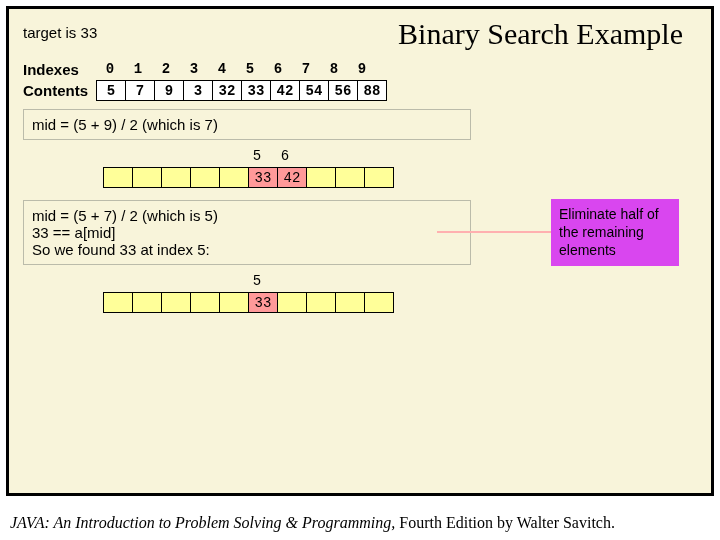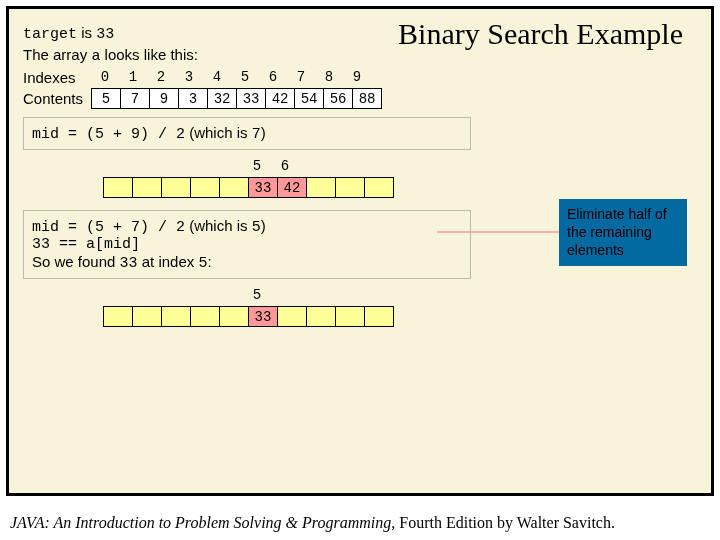--- a/index.html
+++ b/index.html
@@ -24,26 +24,27 @@
     position: absolute;
     top: 8px;
     right: 28px;
     font-family: "Times New Roman", serif;
     font-size: 30px;
   }
   .intro {
     font-size: 15px;
     line-height: 1.3;
   }
-  .mono { font-family: Liberation Mono, monospace; }
+  .mono { font-family: Liberation Sans, sans-serif; }
   .topblock { margin-top: 4px; }
   .table-area {
-    margin-top: 1px;
+    margin-top: 16px;
     display: flex;
     align-items: flex-end;
+    font-weight: bold;
   }
   .row-labels {
     font-size: 15px;
     line-height: 21px;
     margin-right: 8px;
   }
   .arr-table {
     display: inline-block;
   }
   .arr-row {
@@ -66,24 +67,24 @@
   .con:first-child { border-left: 1px solid #000; }
   .stepbox {
     border: 1px solid #bba;
     padding: 6px 8px;
     margin-top: 8px;
     font-size: 15px;
     width: 430px;
   }
   .note {
     position: absolute;
-    right: 24px;
+    right: 32px;
     top: 190px;
     width: 112px;
-    background: #0369a1;
+    background: #d946ef;
     padding: 6px 8px;
     font-size: 14px;
     line-height: 1.3;
   }
   .connector {
     position: absolute;
     top: 222px;
     left: 428px;
     width: 150px;
     height: 2px;
@@ -112,25 +113,20 @@
 
 <div class="outer">
 
   <div class="title">Binary Search Example</div>
 
   <div class="intro topblock">
     <div>
       <span class="mono">target</span>
       <span>is</span>
       <span class="mono">33</span>
-    </div>
-    <div>
-      <span>The array</span>
-      <span class="mono">a</span>
-      <span>looks like this:</span>
     </div>
   </div>
 
   <div class="table-area">
     <div class="row-labels">
       <div>Indexes</div>
       <div>Contents</div>
     </div>
     <div class="arr-table">
       <div class="arr-row">

